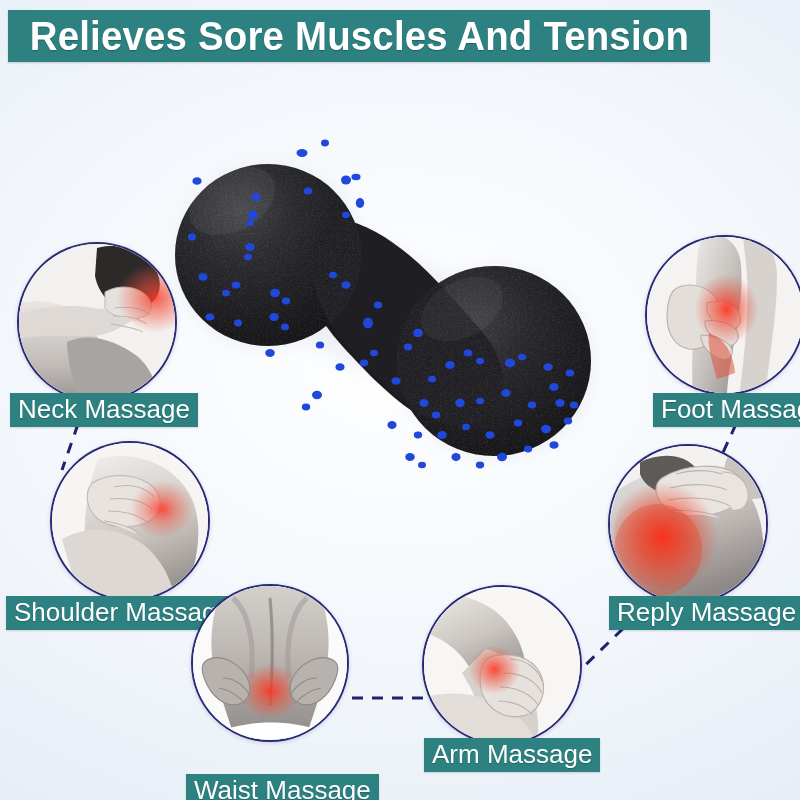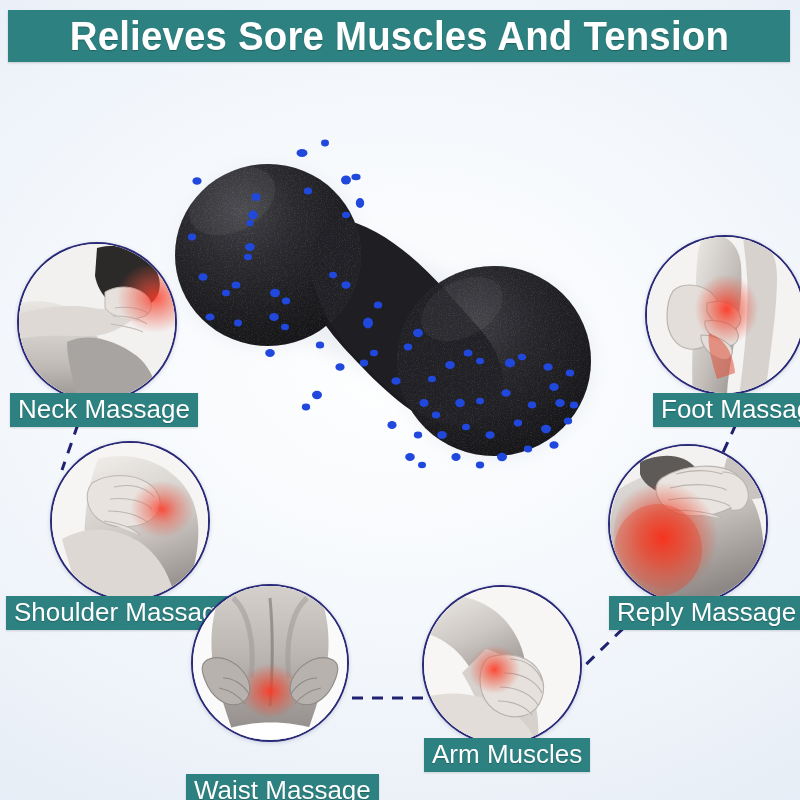--- a/index.html
+++ b/index.html
@@ -11,21 +11,21 @@
   }
   #poster{
     position:relative;width:800px;height:800px;
     background:
       radial-gradient(ellipse 120% 90% at 50% 45%, #ffffff 0%, #f2f6fb 45%, #e6edf6 75%, #dfe8f3 100%);
     overflow:hidden;
   }
 
   
   .banner{
-    position:absolute;left:8px;top:10px;width:782px;height:52px;
+    position:absolute;left:8px;top:10px;width:702px;height:52px;
     background:#2d8181;
     display:flex;align-items:center;justify-content:center;
     box-shadow:0 1px 2px rgba(0,0,0,.18);
   }
   .banner-text{
     color:#ffffff;font-size:40px;line-height:40px;font-weight:700;
     letter-spacing:.2px;white-space:nowrap;
     transform:scaleX(.96);
     text-shadow:0 1px 1px rgba(0,0,0,.25);
   }
@@ -434,15 +434,15 @@
           <path d="M 86 72 C 102 72 114 82 118 94"></path>
           <path d="M 80 86 C 98 86 112 94 118 106"></path>
           <path d="M 76 100 C 94 100 108 108 114 118"></path>
           <path d="M 74 114 C 90 114 102 120 108 128"></path>
         </g>
 
         <ellipse cx="72" cy="84" rx="38" ry="36" fill="url(#redArm)"></ellipse>
       </svg>
     </div>
   </div>
-  <div class="label" style="left:424px;top:738px;">Arm Muscles</div>
+  <div class="label" style="left:424px;top:738px;">Arm Massage</div>
 
 </div>
 
 </body></html>

